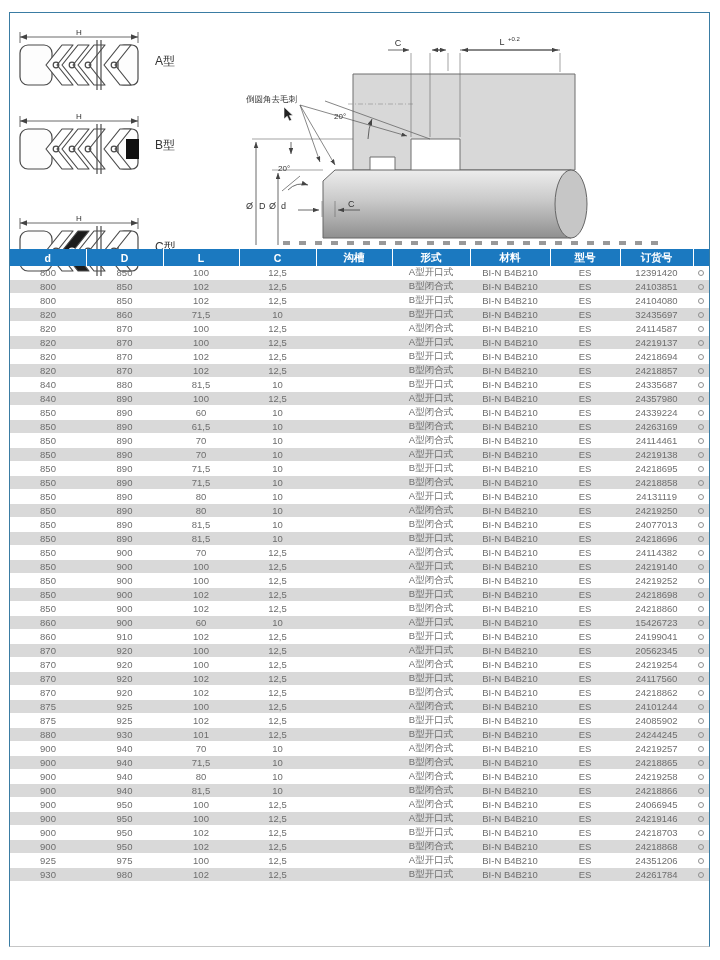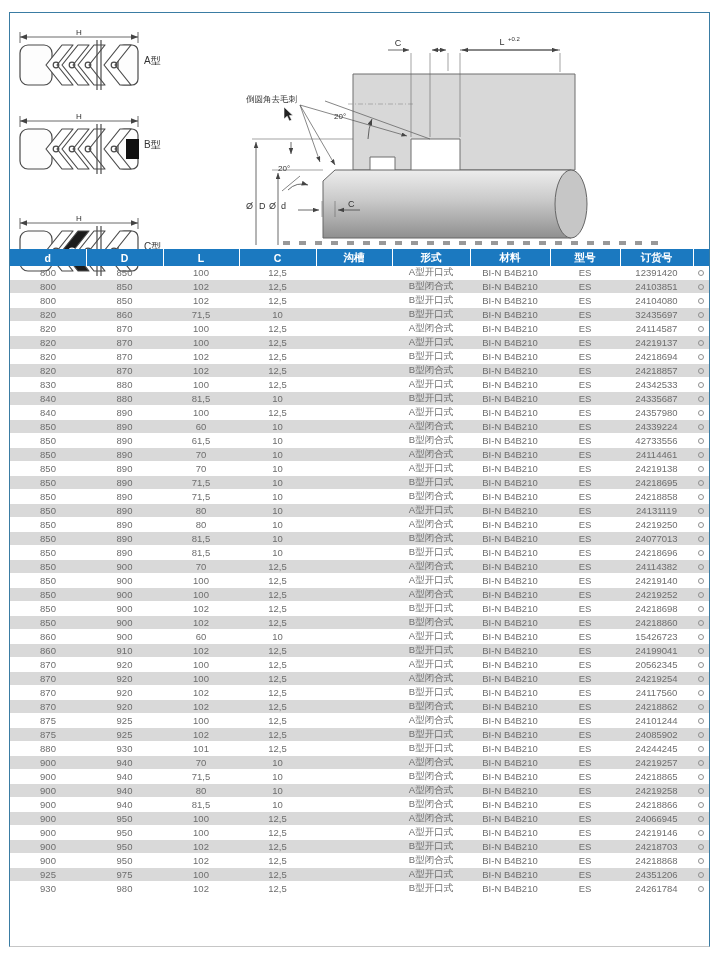--- a/index.html
+++ b/index.html
@@ -5,21 +5,21 @@
   * { margin:0; padding:0; box-sizing:border-box; }
   html,body { width:720px; height:960px; background:#fff; overflow:hidden;
               font-family:"Liberation Sans","DejaVu Sans",sans-serif; }
   .page { position:relative; width:720px; height:960px; background:#fff; }
   .frame { position:absolute; left:9px; top:12px; width:701px; height:935px;
            border:1px solid #3a7ca3; border-bottom:1px solid #c6c6c6; background:#fff; }
   .drawing-area { position:relative; width:100%; height:236px; background:#fff; }
 
   .stack { position:absolute; left:8px; display:flex; align-items:center; }
   .stack svg { display:block; }
-  .stack-label { font-size:10px; color:#333; margin-left:4px; white-space:nowrap; }
+  .stack-label { font-size:12px; color:#333; margin-left:15px; white-space:nowrap; }
   .stack-a { top:16px; }
   .stack-b { top:100px; }
   .stack-c { top:202px; }
 
   .xsection { position:absolute; left:228px; top:0; }
 
   .catalog { position:absolute; left:0; top:236px; width:699px; }
   table { border-collapse:collapse; table-layout:fixed; width:699px; }
   thead th { background:#1b79c0; color:#fff; font-size:10.5px; font-weight:bold;
              height:17px; border-right:1px solid #fff; padding:0; text-align:center; }
@@ -310,32 +310,20 @@
               <td>102</td>
               <td>12,5</td>
               <td></td>
               <td>B型闭合式</td>
               <td>BI-N B4B210</td>
               <td>ES</td>
               <td>24218857</td>
               <td><span class="ring"></span></td>
             </tr>
             <tr>
-              <td>830</td>
-              <td>880</td>
-              <td>100</td>
-              <td>12,5</td>
-              <td></td>
-              <td>A型开口式</td>
-              <td>BI-N B4B210</td>
-              <td>ES</td>
-              <td>24342533</td>
-              <td><span class="ring"></span></td>
-            </tr>
-            <tr>
               <td>840</td>
               <td>880</td>
               <td>81,5</td>
               <td>10</td>
               <td></td>
               <td>B型开口式</td>
               <td>BI-N B4B210</td>
               <td>ES</td>
               <td>24335687</td>
               <td><span class="ring"></span></td>
@@ -366,21 +354,21 @@
             </tr>
             <tr>
               <td>850</td>
               <td>890</td>
               <td>61,5</td>
               <td>10</td>
               <td></td>
               <td>B型闭合式</td>
               <td>BI-N B4B210</td>
               <td>ES</td>
-              <td>42733556</td>
+              <td>24263169</td>
               <td><span class="ring"></span></td>
             </tr>
             <tr>
               <td>850</td>
               <td>890</td>
               <td>70</td>
               <td>10</td>
               <td></td>
               <td>A型闭合式</td>
               <td>BI-N B4B210</td>

